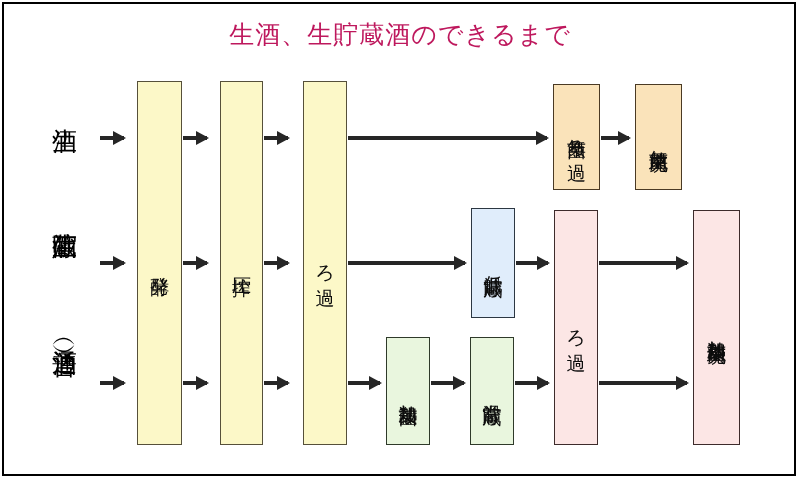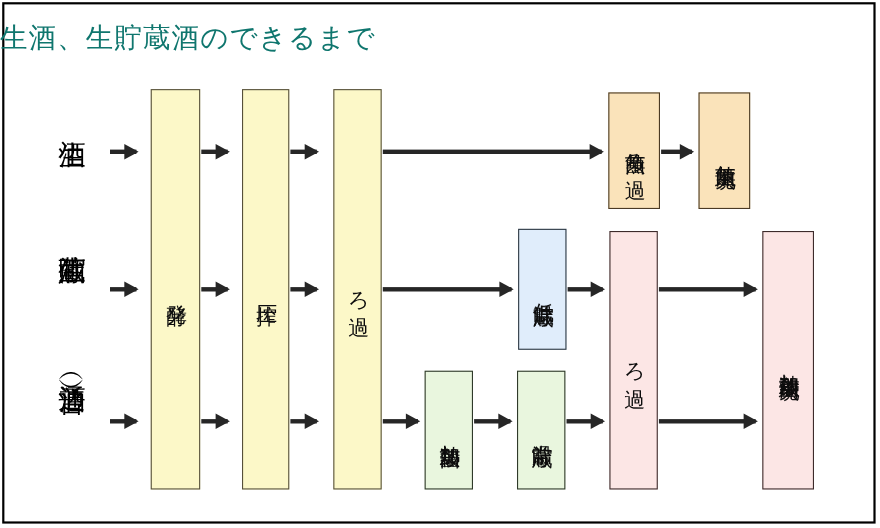--- a/index.html
+++ b/index.html
@@ -22,23 +22,23 @@
     width: 794px;
     height: 474px;
     border: 2px solid #000000;
     box-sizing: border-box;
   }
   .title {
     position: absolute;
     left: 0;
     top: 18px;
     width: 800px;
-    text-align: left;
+    text-align: center;
     font-size: 25px;
-    color: #0f766e;
+    color: #be185d;
     letter-spacing: 1px;
     white-space: nowrap;
   }
   .rowlabel {
     position: absolute;
     text-align: center;
     font-size: 25px;
     line-height: 29px;
     color: #000000;
     writing-mode: vertical-rl;

